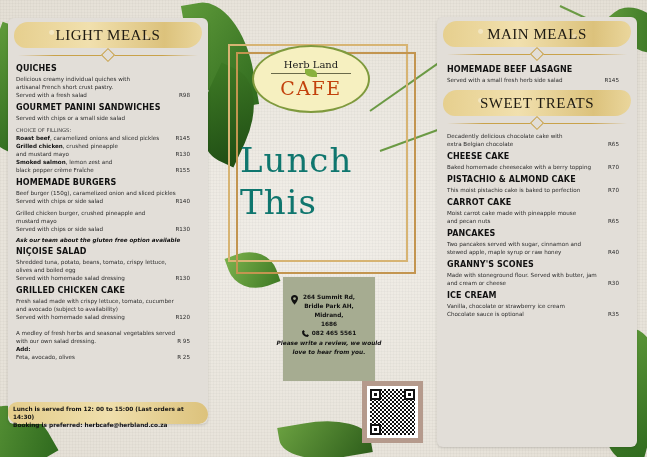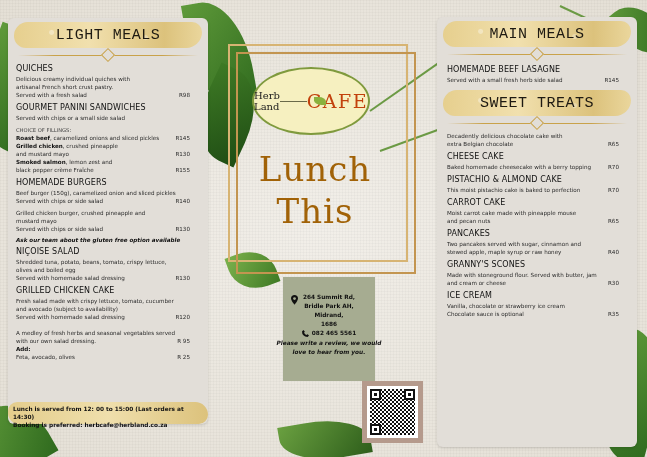--- a/index.html
+++ b/index.html
@@ -40,21 +40,21 @@
       height: 26px;
       margin: 4px 6px 0 6px;
       border-radius: 14px 10px 16px 12px;
       background:
         radial-gradient(circle at 20% 40%, rgba(255,255,255,0.35) 0 2px, transparent 3px),
         radial-gradient(circle at 70% 60%, rgba(255,255,255,0.3) 0 2px, transparent 3px),
         linear-gradient(90deg, #e6cf8e, #f1e0ae 40%, #dcc27c 80%, #ead69c);
       display: flex; align-items: center; justify-content: center;
     }
     .brush-title {
-      font-family: Liberation Mono, monospace;
+      font-family: Liberation Serif, serif;
       font-size: 15px;
       letter-spacing: 0.5px;
       color: #1e1a12;
     }
     .divider {
       height: 10px; margin: 2px 10px 4px 10px; position: relative;
       display: flex; align-items: center; justify-content: center;
     }
     .divider::before {
       content: ""; position: absolute; left: 0; right: 0; top: 50%; height: 1px;
@@ -62,21 +62,21 @@
     }
     .divider .orn {
       position: relative; width: 10px; height: 10px; transform: rotate(45deg);
       border: 1px solid #c9a24a; background: #e2ded8;
     }
 
     .content { padding: 0 8px 0 8px; }
     .item { margin-top: 4px; }
     .item-title {
       font-family: "DejaVu Sans", sans-serif;
-      font-weight: normal; font-size: 8px; letter-spacing: 0.1px;
+      font-weight: bold; font-size: 8px; letter-spacing: 0.1px;
       color: #111; margin-bottom: 2px;
     }
     .desc { font-size: 5.6px; line-height: 8px; color: #2a2a2a; }
     .row { display: flex; justify-content: space-between; font-size: 5.6px; line-height: 8px; color: #2a2a2a; }
     .price { padding-right: 10px; white-space: nowrap; }
     .choice-label { font-size: 5.2px; line-height: 8px; color: #444; margin-top: 4px; text-transform: uppercase; }
     .b { font-weight: bold; color: #111; }
     .gluten { font-size: 5.6px; font-weight: bold; font-style: italic; margin-top: 4px; color: #111; }
     .gap { height: 4px; }
 
@@ -85,36 +85,36 @@
       border-radius: 10px 14px 10px 12px;
       background: linear-gradient(90deg, #e4cd8c, #efdfac 50%, #dcc27c);
       padding: 3px 5px; font-size: 5.8px; font-weight: bold; line-height: 8px; color: #111;
     }
 
     
     .frame { position: absolute; border: 2px solid #c9a35a; }
     .frame.f1 { left: 228px; top: 44px; width: 180px; height: 218px; border-color: #d7b473; }
     .frame.f2 { left: 236px; top: 52px; width: 180px; height: 222px; border-color: #c39550; }
     .logo {
-      position: absolute; left: 252px; top: 67px; width: 118px; height: 68px;
+      position: absolute; left: 252px; top: 45px; width: 118px; height: 68px;
       border-radius: 50%;
       background: #f6f0c0;
       border: 2px solid #7f9a3d;
-      display: flex; flex-direction: row; align-items: center; justify-content: center;
+      display: flex; flex-direction: column; align-items: center; justify-content: center;
     }
     .logo-top { font-family: "DejaVu Serif", serif; font-size: 10px; color: #1a1a1a; }
     .logo-line { width: 80px; height: 1px; background: #6a6a4a; margin: 3px 0; position: relative; }
     .logo-line .leafmark {
       position: absolute; left: 34px; top: -4px; width: 12px; height: 8px;
       background: #8ab13d; border-radius: 0 60% 0 60%;
     }
     .logo-bottom { font-family: "DejaVu Serif", serif; font-size: 19px; letter-spacing: 1.5px; color: #c2410c; }
     .lunch-title {
-      position: absolute; left: 240px; top: 148px; width: 150px; text-align: center;
-      font-family: "DejaVu Serif", serif; font-weight: normal; font-size: 34px; line-height: 42px; color: #a16207;
+      position: absolute; left: 240px; top: 139px; width: 150px; 
+      font-family: "DejaVu Serif", serif; font-weight: normal; font-size: 34px; line-height: 42px; color: #0f766e;
       letter-spacing: 1px;
     }
     .contact {
       position: absolute; left: 283px; top: 277px; width: 92px; height: 104px;
       background: #a6ac91;
       display: flex; flex-direction: column; align-items: center; padding-top: 16px;
       font-size: 5.8px; font-weight: bold; line-height: 9px; color: #111; text-align: center;
     }
     .contact .addr-line { display: block; }
     .contact .phone-row { display: flex; align-items: center; gap: 3px; }

